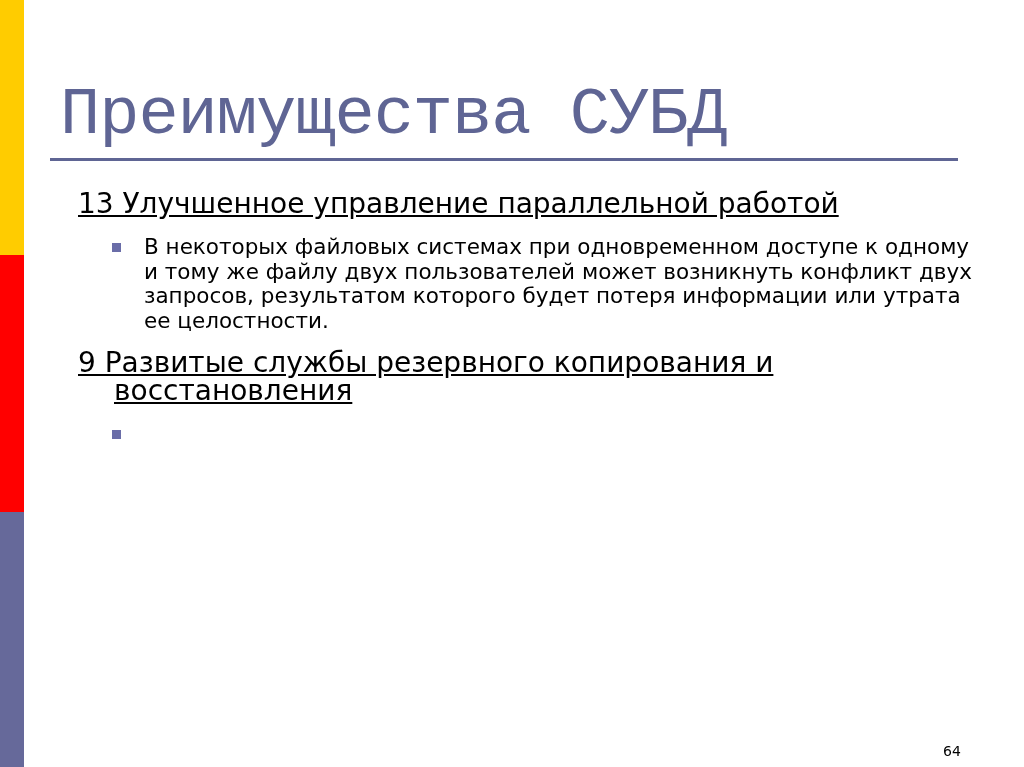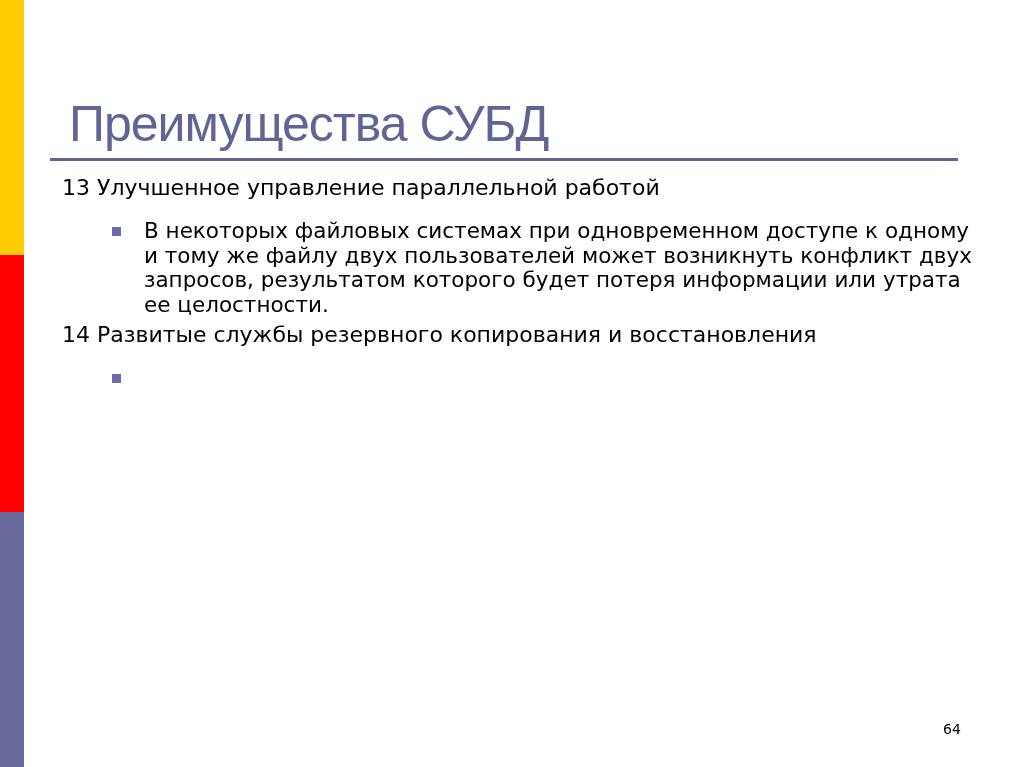--- a/index.html
+++ b/index.html
@@ -9,37 +9,37 @@
     font-family: "DejaVu Sans", sans-serif;
   }
   .side-bar { position: absolute; left: 0; top: 0; width: 24px; height: 767px; }
   .side-seg { position: absolute; left: 0; width: 24px; }
   .seg-yellow { top: 0; height: 255px; }
   .seg-red { top: 255px; height: 257px; }
   .seg-blue { top: 512px; height: 255px; }
 
   .title {
     position: absolute; left: 60px; top: 80px;
-    font-family: Liberation Sans, sans-serif;
-    font-size: 50px; line-height: 70px; letter-spacing: -1px;
-    margin: 9px; font-weight: normal;
+    font-family: Liberation Mono, monospace;
+    font-size: 67px; line-height: 70px; letter-spacing: -1px;
+    margin: 0; font-weight: normal;
   }
   .title-rule { position: absolute; left: 50px; top: 158px; width: 908px; height: 3px; }
 
   .content { position: absolute; left: 62px; top: 174px; width: 920px; }
-  .l1 { font-size: 22px; line-height: 28px; color: #000; margin: 0; padding-left: 36px; text-indent: -36px; }
+  .l1 { font-size: 28px; line-height: 28px; color: #000; margin: 16px; padding-left: 36px; text-indent: -36px; text-decoration: underline; }
   .sec { margin-bottom: 4px; }
   .l2 {
     position: relative; padding-left: 82px; margin: 17px 0 2px 0;
     font-size: 21.5px; line-height: 24.5px; color: #000;
   }
   .bullet {
     position: absolute; left: 50px; top: 8px; width: 9px; height: 9px;
   }
-  .page-num { position: absolute; left: 943px; top: 721px; font-size: 14px; color: #000; }
+  .page-num { position: absolute; left: 943px; top: 743px; font-size: 14px; color: #000; }
 </style>
 </head>
 <body>
 
 <div class="side-bar">
   <div class="side-seg seg-yellow" style="background: rgb(255, 204, 0);"></div>
   <div class="side-seg seg-red" style="background: rgb(255, 0, 0);"></div>
   <div class="side-seg seg-blue" style="background: rgb(102, 105, 154);"></div>
 </div>
 
@@ -48,20 +48,20 @@
 
 <div class="content">
   <div class="sec">
     <p class="l1">13 Улучшенное управление параллельной работой</p>
     <div class="l2">
       <span class="bullet" style="background: rgb(106, 109, 168);"></span>
       <span>В некоторых файловых системах при одновременном доступе к одному и тому же файлу двух пользователей может возникнуть конфликт двух запросов, результатом которого будет потеря информации или утрата ее целостности.</span>
     </div>
   </div>
   <div class="sec">
-    <p class="l1">14 Развитые службы резервного копирования и восстановления</p>
+    <p class="l1">9 Развитые службы резервного копирования и восстановления</p>
     <div class="l2">
       <span class="bullet" style="background: rgb(106, 109, 168);"></span>
     </div>
   </div>
 </div>
 
 <div class="page-num">64</div>
 
 </body></html>

